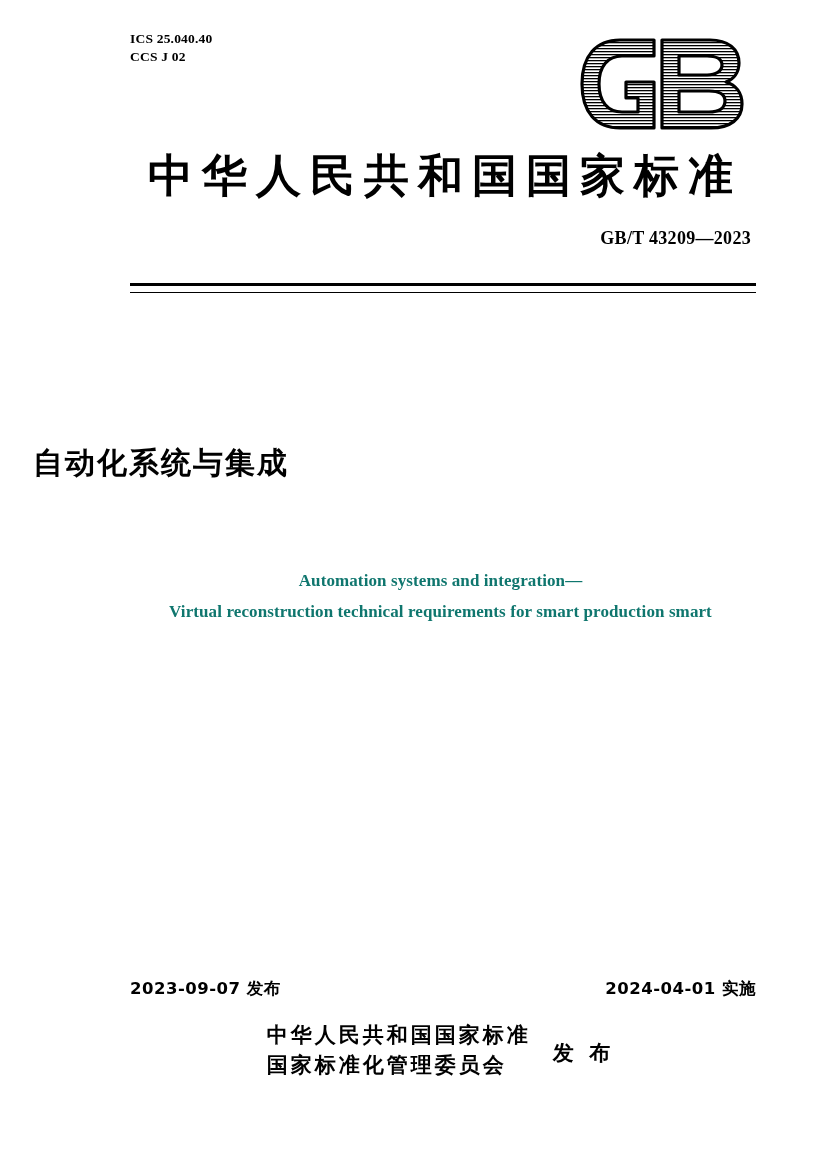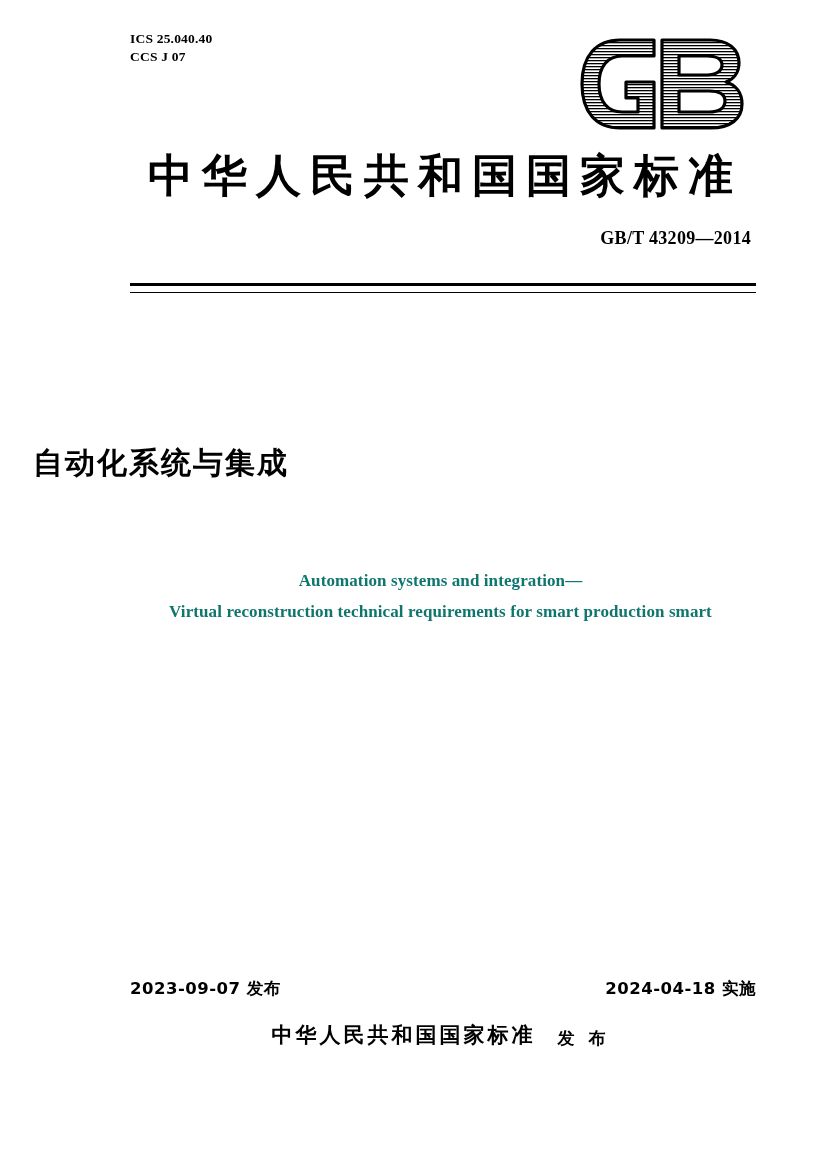--- a/index.html
+++ b/index.html
@@ -165,36 +165,36 @@
     font-family: "DejaVu Sans", sans-serif;
     font-weight: bold;
     font-size: 21px;
     letter-spacing: 3px;
     line-height: 1.45;
     white-space: nowrap;
   }
   .issuer-action {
     font-family: "DejaVu Sans", sans-serif;
     font-weight: bold;
-    font-size: 17px;
+    font-size: 21px;
     letter-spacing: 4px;
     margin-left: 22px;
     align-self: center;
     padding-top: 6px;
     white-space: nowrap;
   }
 </style>
 </head>
 <body>
 
 <div class="page">
 
   <div class="ics-block">
     <div>ICS 25.040.40</div>
-    <div>CCS J 07</div>
+    <div>CCS J 02</div>
   </div>
 
   <div class="gb-emblem">
     <svg width="180" height="96" viewBox="0 0 180 96" xmlns="http://www.w3.org/2000/svg">
       <defs>
         <pattern id="hatch" width="3" height="3" patternUnits="userSpaceOnUse" patternTransform="rotate(0)">
           <rect width="3" height="3" fill="#ffffff"></rect>
           <rect width="3" height="1.3" fill="#000000"></rect>
         </pattern>
       </defs>
@@ -206,39 +206,40 @@
       <g>
         <path d="M86 4 L134 4 C152 4 163 13 163 27 C163 36 158 43 150 46 C160 49 166 57 166 68 C166 83 154 92 135 92 L86 92 Z
                  M103 20 L103 39 L131 39 C140 39 146 35 146 29 C146 23 140 20 131 20 Z
                  M103 55 L103 76 L133 76 C143 76 149 72 149 65 C149 58 143 55 133 55 Z" fill="url(#hatch)" stroke="#000000" stroke-width="3.2" stroke-linejoin="round"></path>
       </g>
     </svg>
   </div>
 
   <div class="national-title">中华人民共和国国家标准</div>
 
-  <div class="std-number">GB/T 43209—2014</div>
+  <div class="std-number">GB/T 43209—2023</div>
 
   <div class="rule-thick"></div>
   <div class="rule-thin"></div>
 
   <div class="doc-title">
     <div class="line">自动化系统与集成</div>
   </div>
 
   <div class="doc-subtitle">
     <div class="line">Automation systems and integration—</div>
     <div class="line">Virtual reconstruction technical requirements for smart production smart</div>
   </div>
 
   <div class="date-row">
     <span>2023-09-07 发布</span>
-    <span>2024-04-18 实施</span>
+    <span>2024-04-01 实施</span>
   </div>
 
   <div class="issuer">
     <div class="issuer-names">
       <div class="line">中华人民共和国国家标准</div>
+      <div class="line">国家标准化管理委员会</div>
     </div>
     <div class="issuer-action">发 布</div>
   </div>
 
 </div>
 
 </body></html>

